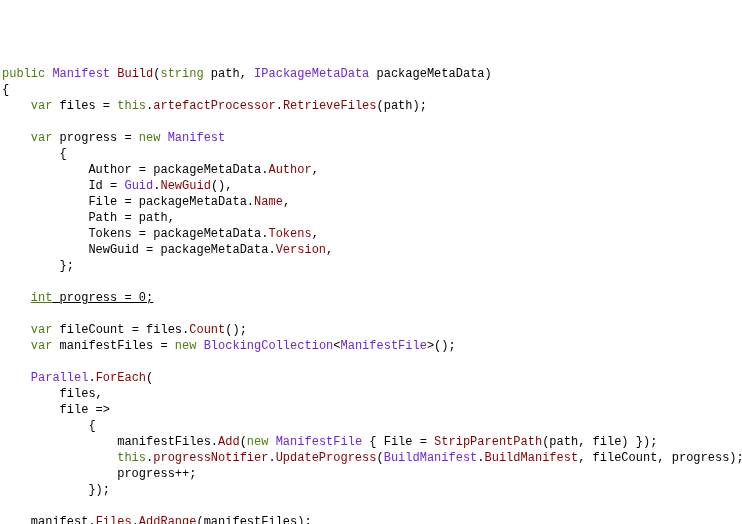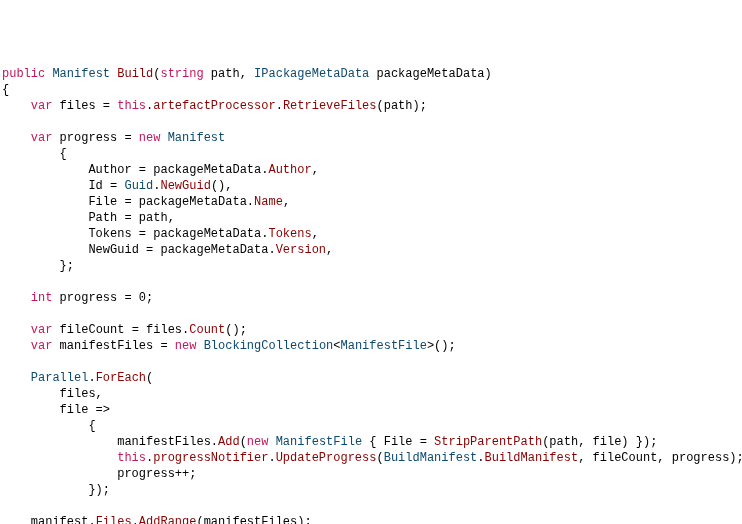--- a/index.html
+++ b/index.html
@@ -5,24 +5,24 @@
     body {
       margin: 0;
       padding: 2px;
       font-family: Consolas, 'Courier New', monospace;
       font-size: 12px;
       line-height: 16px;
       background: #ffffff;
       color: #000000;
       white-space: pre;
     }
-    .kw { color: #be185d; }
-    .type { color: #0c4a6e; }
+    .kw { color: #4d7c0f; }
+    .type { color: #6d28d9; }
     .method { color: #880000; text-align: right; }
-    .underline { }
+    .underline { text-decoration: underline; }
   </style>
 </head>
 <body>
 
 
 
 <div><span class="kw">public</span> <span class="type">Manifest</span> <span class="method">Build</span><span>(</span><span class="kw">string</span><span> path, </span><span class="type">IPackageMetaData</span><span> packageMetaData)</span>
 <span>{</span>
     <span class="kw">var</span><span> files = </span><span class="kw">this</span><span>.</span><span class="method">artefactProcessor</span><span>.</span><span class="method">RetrieveFiles</span><span>(path);</span>
 

